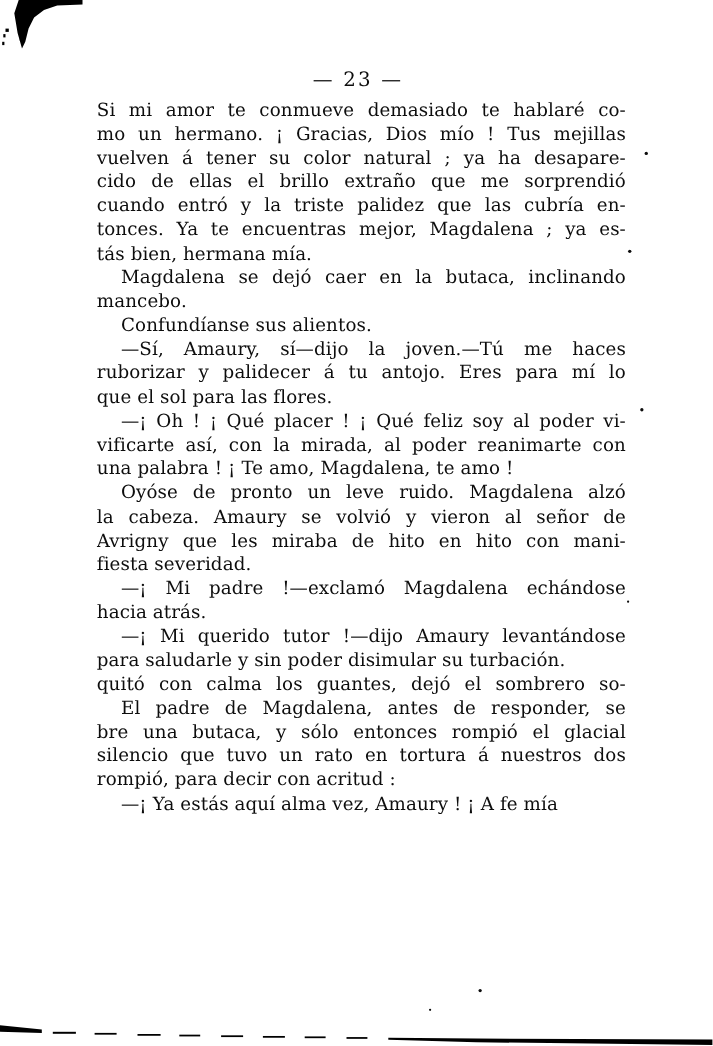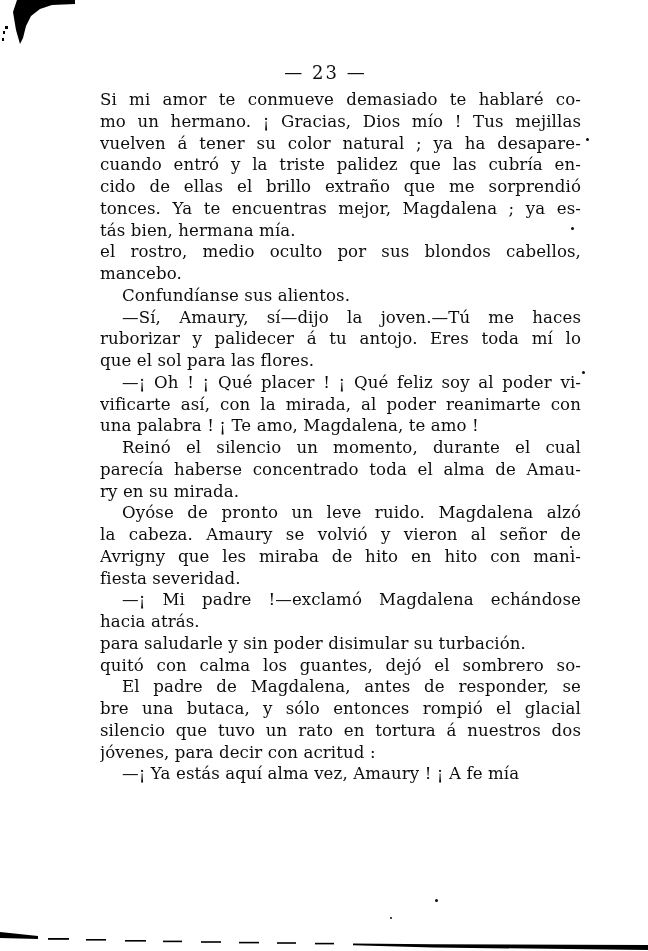--- a/index.html
+++ b/index.html
@@ -7,21 +7,21 @@
     position:relative; width:648px; height:951px;
     background:#ffffff; color:#0d0d0d;
     font-family:"DejaVu Serif", serif;
     overflow:hidden;
   }
   .header {
     position:absolute; top:62px; left:85px; width:481px;
     text-align:center; font-size:18px; letter-spacing:2px;
   }
   .text {
-    position:absolute; top:89px; left:100px; width:481px;
+    position:absolute; top:89px; left:88px; width:481px;
     font-size:16.6px; line-height:21.75px; letter-spacing:0.1px;
   }
   .jl {
     height:21.75px; overflow:hidden;
     text-align:justify; text-align-last:justify;
   }
   .end { text-align-last:left; }
   .ind { text-indent:22px; }
   .speck {
     position:absolute; width:3px; height:3px;
@@ -46,75 +46,71 @@
   </svg>
 
   <div class="header">— 23 —</div>
 
   <div class="text">
 
     <div class="para">
       <div class="jl">Si mi amor te conmueve demasiado te hablaré co-</div>
       <div class="jl">mo un hermano. ¡ Gracias, Dios mío ! Tus mejillas</div>
       <div class="jl">vuelven á tener su color natural ; ya ha desapare-</div>
+      <div class="jl">cido de ellas el brillo extraño que me sorprendió</div>
       <div class="jl">cuando entró y la triste palidez que las cubría en-</div>
-      <div class="jl">cido de ellas el brillo extraño que me sorprendió</div>
       <div class="jl">tonces. Ya te encuentras mejor, Magdalena ; ya es-</div>
       <div class="jl end">tás bien, hermana mía.</div>
     </div>
 
     <div class="para">
-      <div class="jl">el rostro, medio oculto por sus blondos cabellos,</div>
+      <div class="jl ind">Magdalena se dejó caer en la butaca, inclinando</div>
       <div class="jl end">mancebo.</div>
     </div>
 
     <div class="para">
       <div class="jl ind end">Confundíanse sus alientos.</div>
     </div>
 
     <div class="para">
       <div class="jl ind">—Sí, Amaury, sí—dijo la joven.—Tú me haces</div>
-      <div class="jl">ruborizar y palidecer á tu antojo. Eres toda mí lo</div>
+      <div class="jl">ruborizar y palidecer á tu antojo. Eres para mí lo</div>
       <div class="jl end">que el sol para las flores.</div>
     </div>
 
     <div class="para">
       <div class="jl ind">—¡ Oh ! ¡ Qué placer ! ¡ Qué feliz soy al poder vi-</div>
       <div class="jl">vificarte así, con la mirada, al poder reanimarte con</div>
       <div class="jl end">una palabra ! ¡ Te amo, Magdalena, te amo !</div>
     </div>
 
-    <div class="para">
-      <div class="jl ind">Reinó el silencio un momento, durante el cual</div>
-      <div class="jl">parecía haberse concentrado toda el alma de Amau-</div>
-      <div class="jl end">ry en su mirada.</div>
-    </div>
 
     <div class="para">
       <div class="jl ind">Oyóse de pronto un leve ruido. Magdalena alzó</div>
       <div class="jl">la cabeza. Amaury se volvió y vieron al señor de</div>
       <div class="jl">Avrigny que les miraba de hito en hito con mani-</div>
       <div class="jl end">fiesta severidad.</div>
     </div>
 
     <div class="para">
       <div class="jl ind">—¡ Mi padre !—exclamó Magdalena echándose</div>
       <div class="jl end">hacia atrás.</div>
     </div>
 
     <div class="para">
+      <div class="jl ind">—¡ Mi querido tutor !—dijo Amaury levantándose</div>
       <div class="jl end">para saludarle y sin poder disimular su turbación.</div>
     </div>
 
     <div class="para">
       <div class="jl">quitó con calma los guantes, dejó el sombrero so-</div>
       <div class="jl ind">El padre de Magdalena, antes de responder, se</div>
       <div class="jl">bre una butaca, y sólo entonces rompió el glacial</div>
       <div class="jl">silencio que tuvo un rato en tortura á nuestros dos</div>
-      <div class="jl end">jóvenes, para decir con acritud :</div>
+      <div class="jl end">rompió, para decir con acritud :</div>
     </div>
 
     <div class="para">
       <div class="jl ind end">—¡ Ya estás aquí alma vez, Amaury ! ¡ A fe mía</div>
     </div>
 
   </div>
 
   <i class="speck" style="left:586px; top:138px;"></i>
   <i class="speck" style="left:571px; top:227px;"></i>

